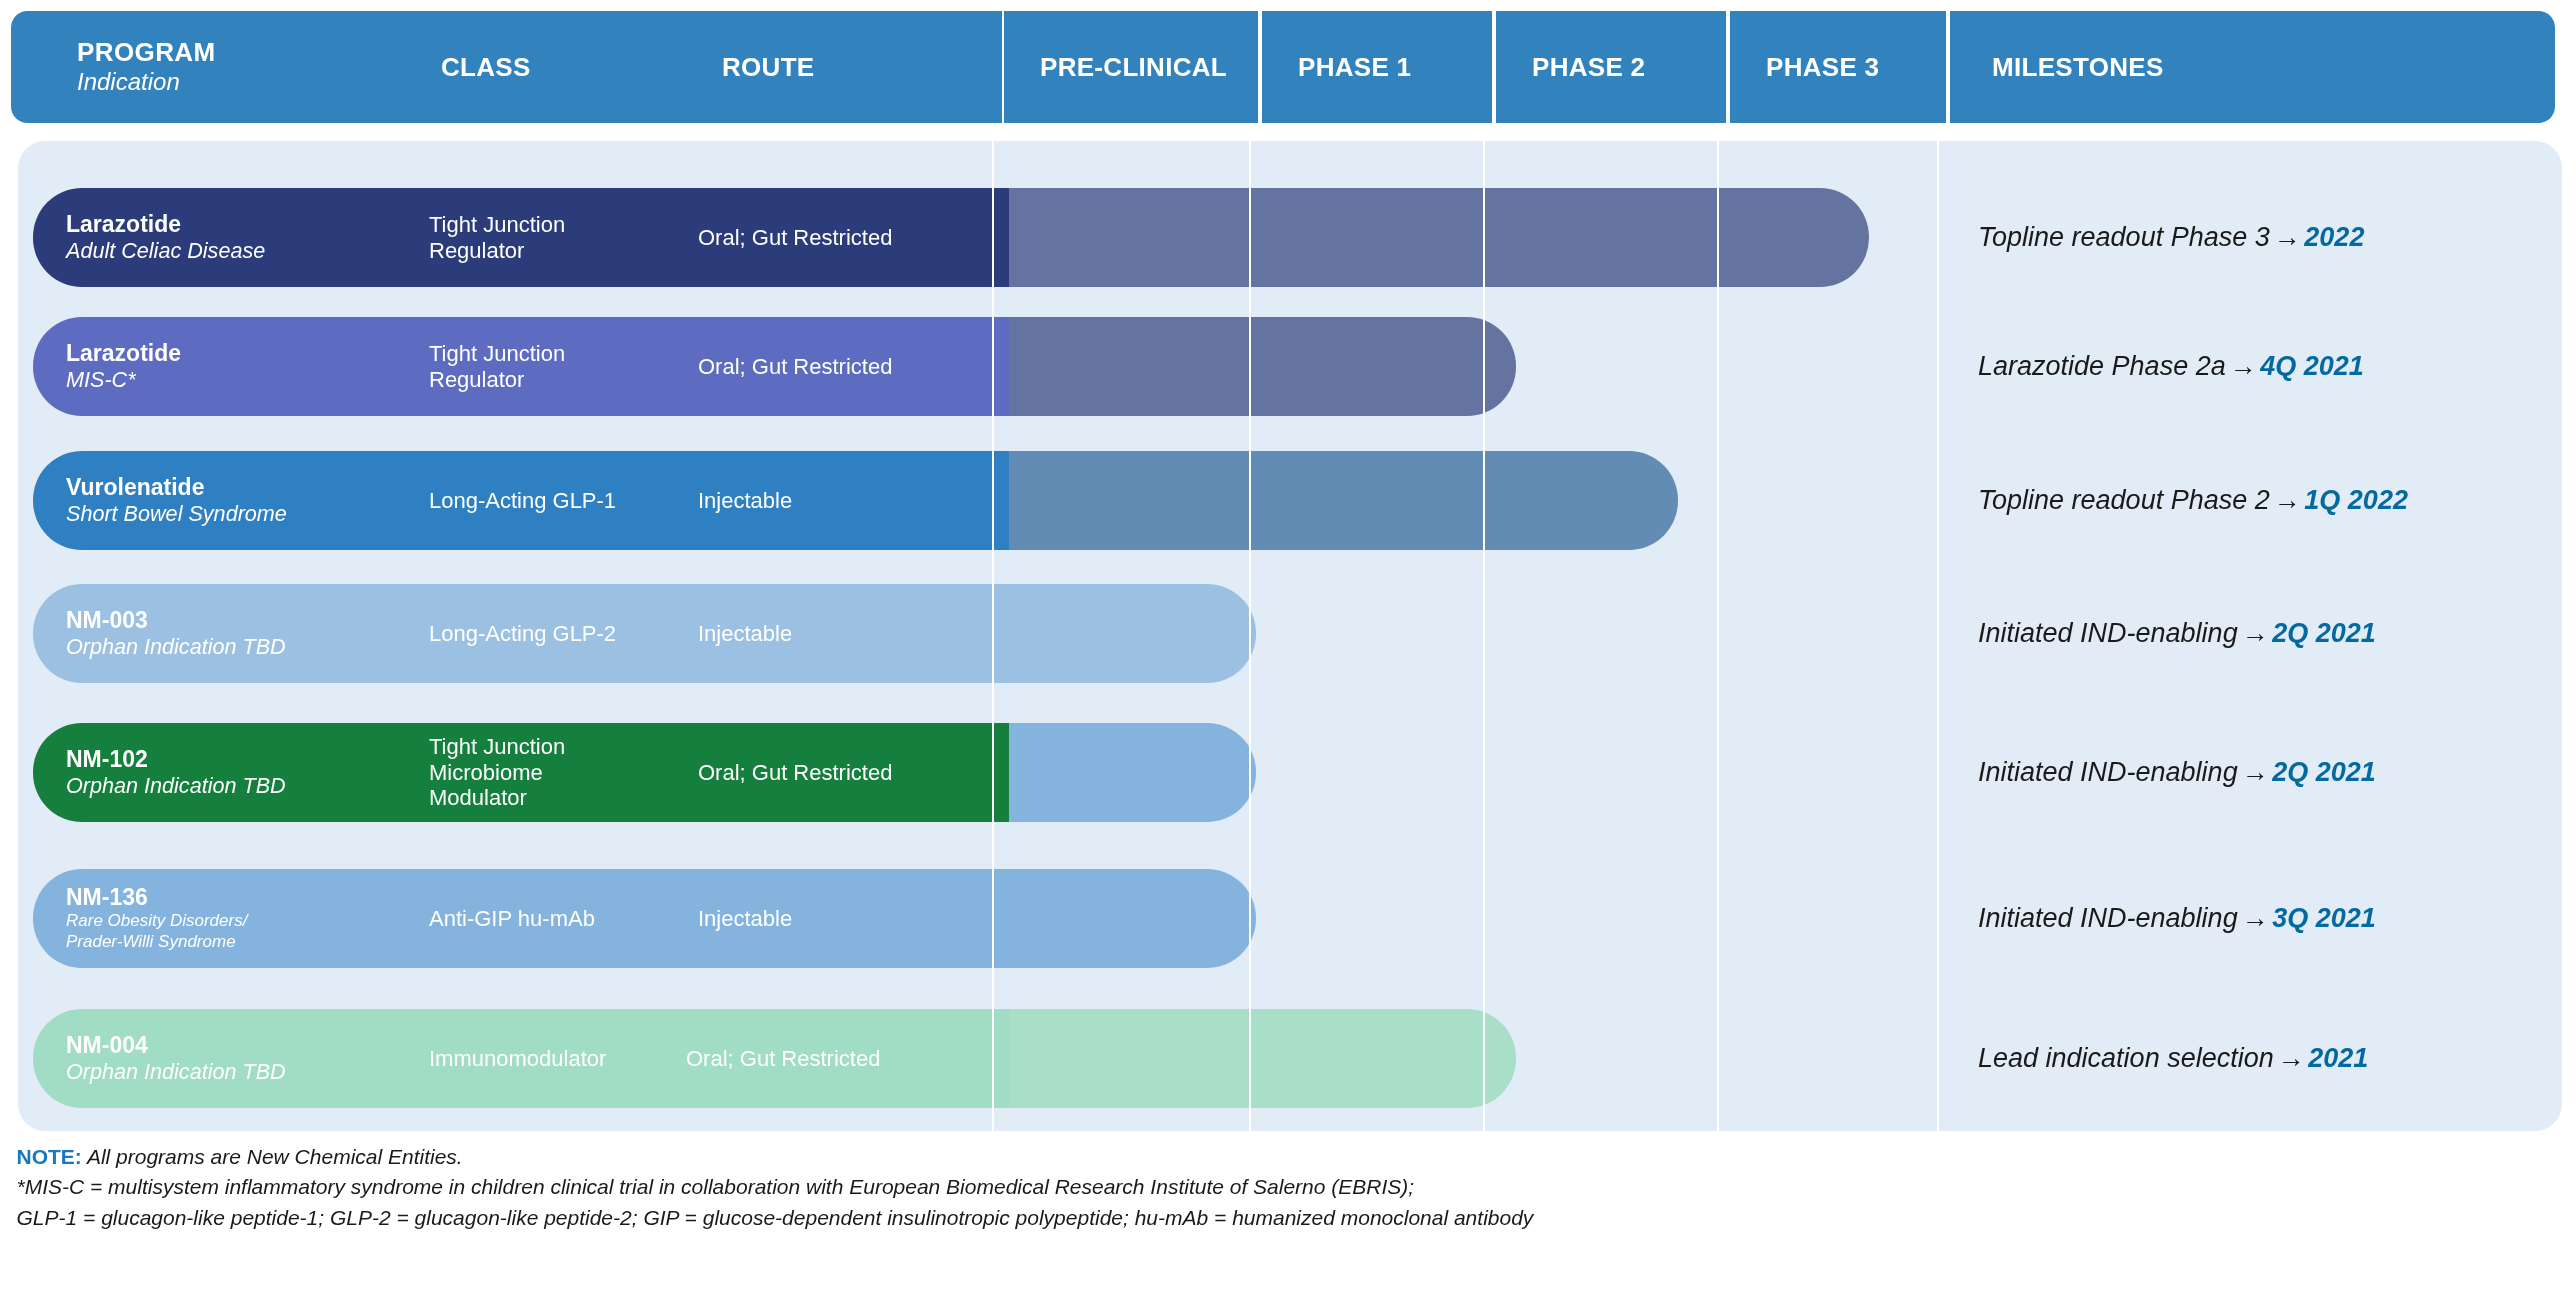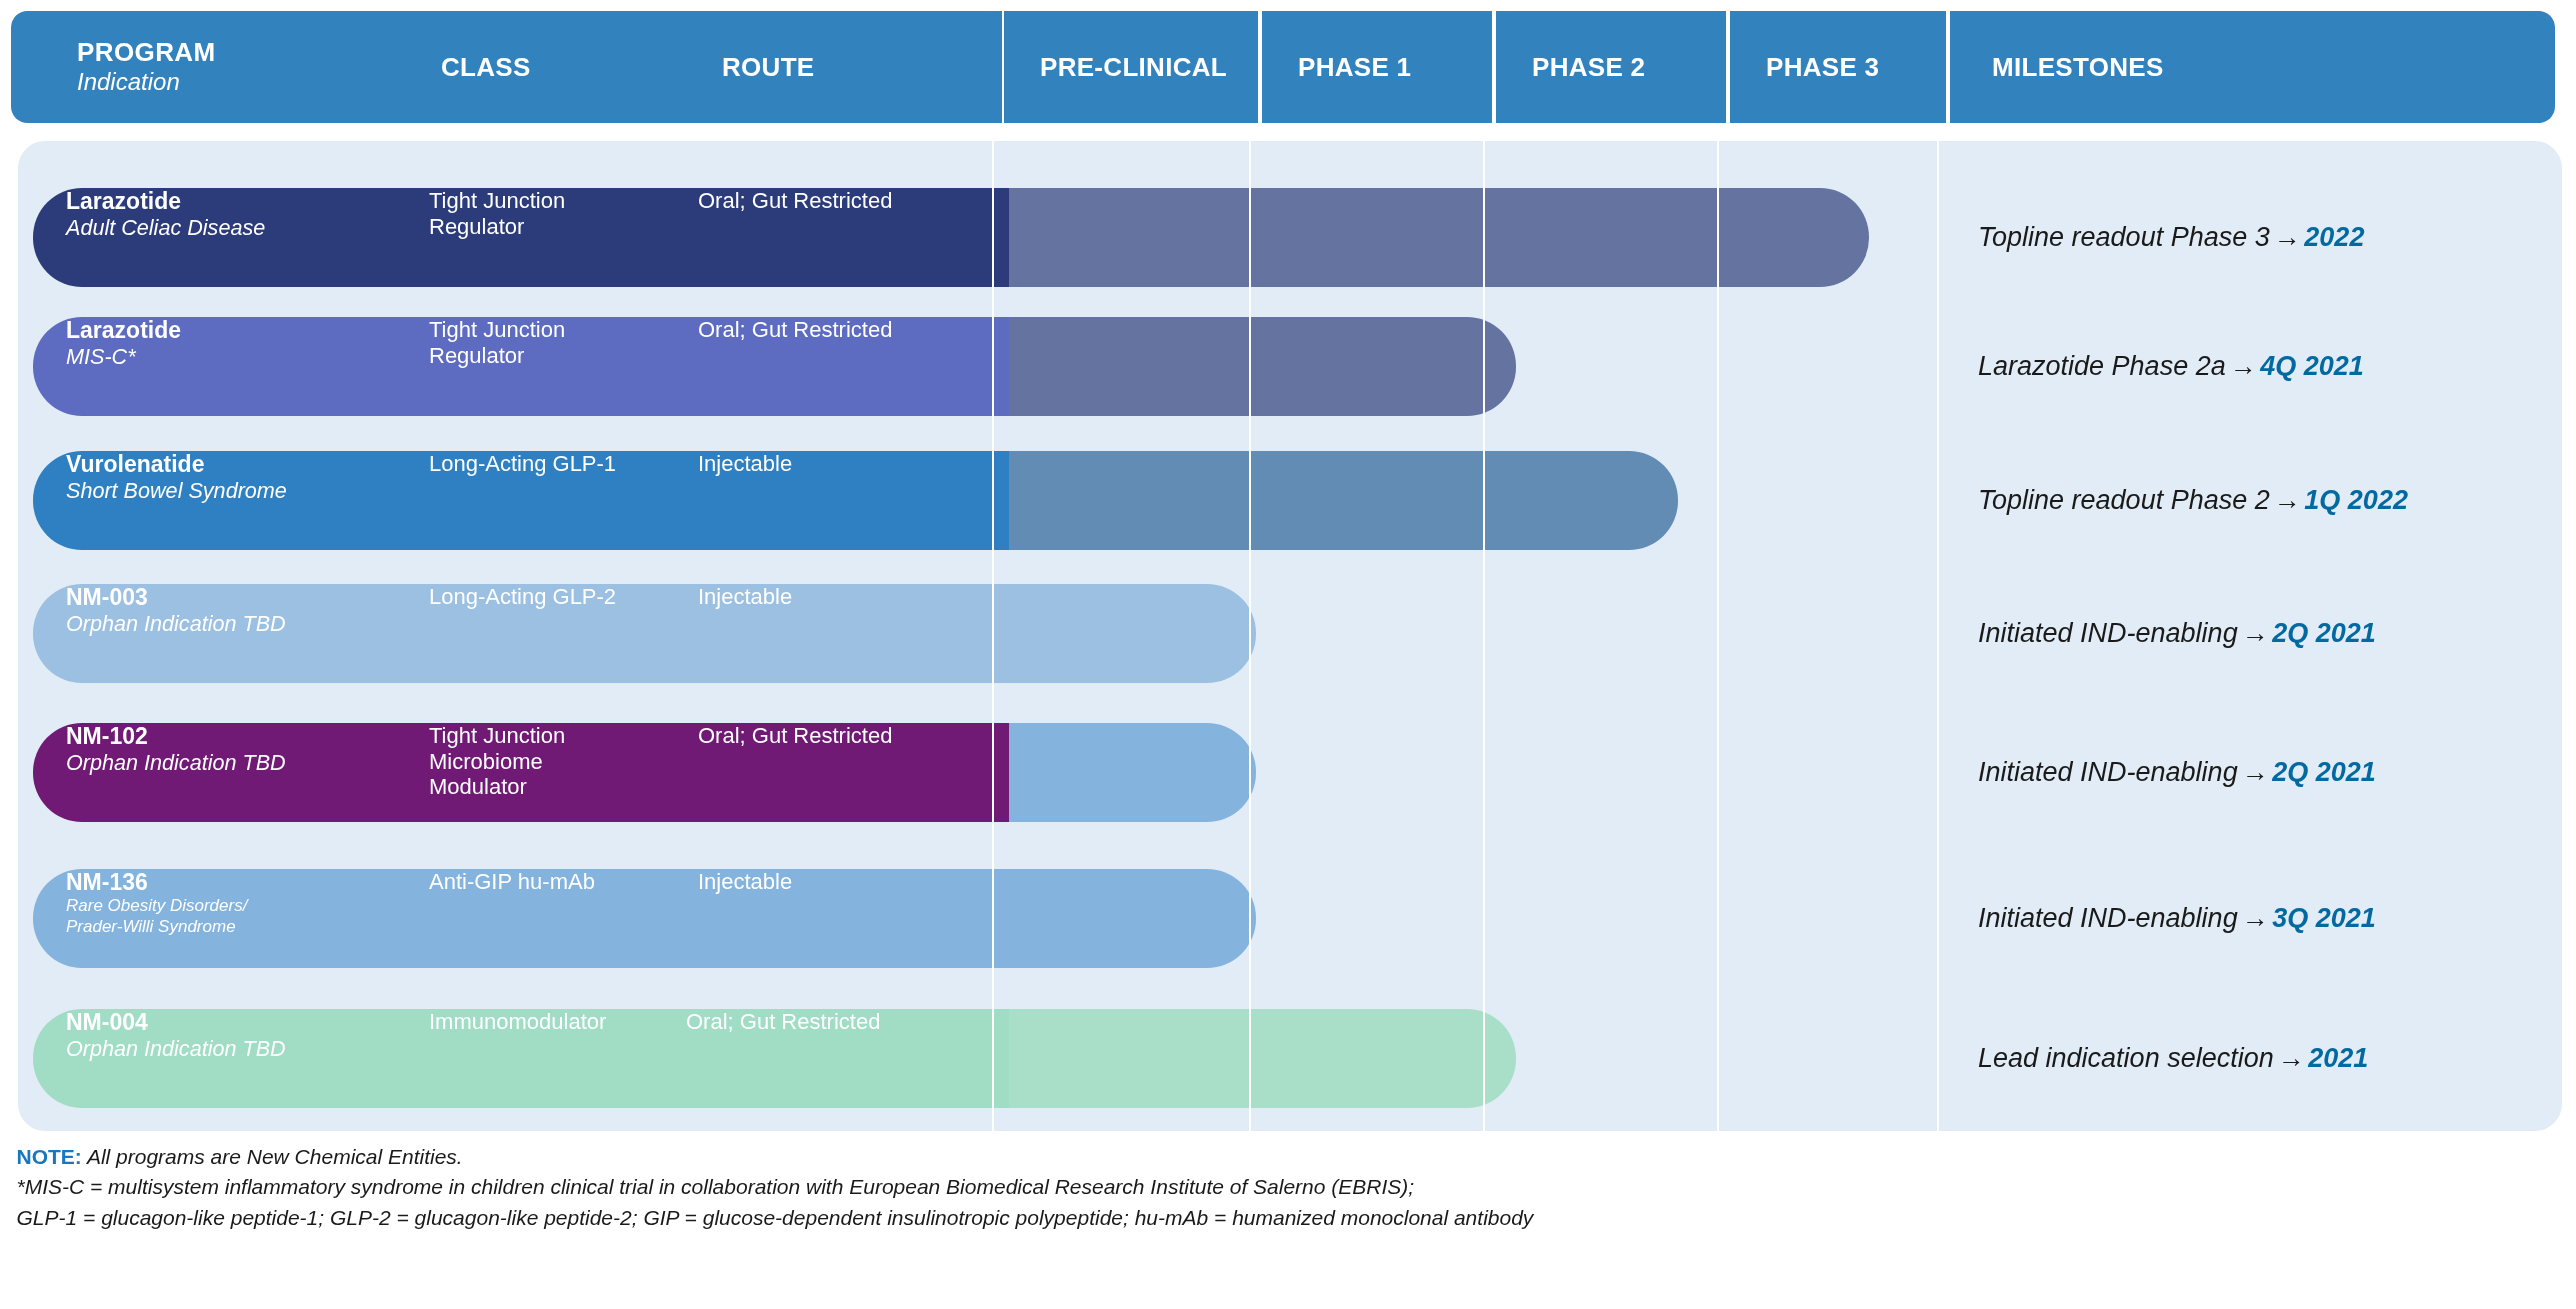--- a/index.html
+++ b/index.html
@@ -68,21 +68,21 @@
     position: absolute;
     left: 15px;
     height: 99px;
     z-index: 2;
   }
   
   .cap {
     position: absolute; left: 0; top: 0;
     width: 976px; height: 99px;
     border-radius: 49px 0 0 49px;
-    display: flex; align-items: flex-start;
+    display: flex; align-items: center;
     color: #ffffff;
   }
   
   .bar {
     position: absolute; top: 0; height: 99px;
     left: 976px;
     border-radius: 0 49px 49px 0;
   }
   .c-prog {
     width: 374px; padding-left: 33px;
@@ -231,21 +231,21 @@
       </div>
     </div>
     <div class="ms" style="top:443px;">
       <span>Initiated IND-enabling</span>
       <span class="arw">→</span>
       <b>2Q 2021</b>
     </div>
 
     <div class="prow" style="top:582px;">
       <div class="bar" style="width:247px;background:#84B3DE;"></div>
-      <div class="cap" style="background:#701a75;">
+      <div class="cap" style="background:#15803d;">
         <div class="c-prog">
           <span class="pname">NM-102</span>
           <span class="pind">Orphan Indication TBD</span>
         </div>
         <div class="c-class">Tight Junction<br>Microbiome<br>Modulator</div>
         <div class="c-route">Oral; Gut Restricted</div>
       </div>
     </div>
     <div class="ms" style="top:582px;">
       <span>Initiated IND-enabling</span>

